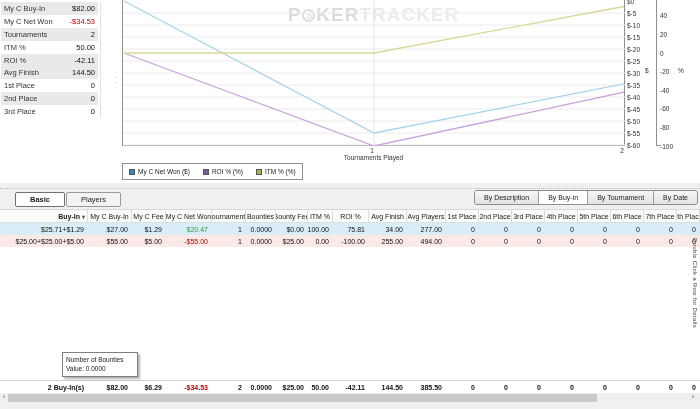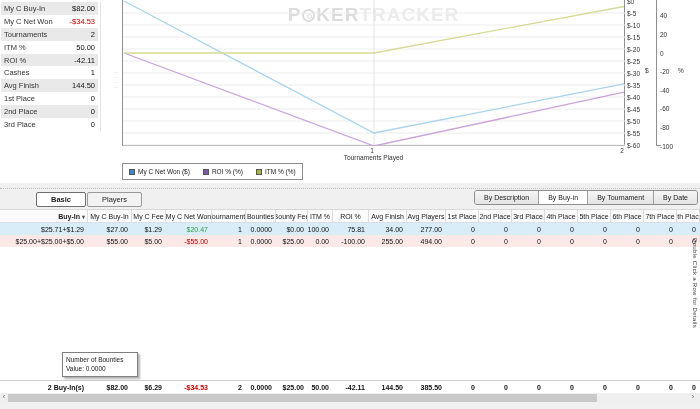--- a/index.html
+++ b/index.html
@@ -34,21 +34,21 @@
   .xlab { position:absolute; left:122px; top:154px; width:503px; text-align:center; font-size:6.5px; color:#333; }
 
   .legend { position:absolute; left:122px; top:163px; height:17px; border:1px solid #8e8e8e; background:#fff; display:flex; align-items:center; padding:0 6px; gap:13px; }
   .litem { display:flex; align-items:center; font-size:6.5px; color:#222; white-space:nowrap; }
   .lsw { width:6px; height:6px; border:1px solid #555; margin-right:3px; }
 
   
   .bottom { position:absolute; left:0; top:183px; width:700px; height:226px; background:#f0f0f0; }
   .hsplit { position:absolute; left:0; top:5px; width:700px; border-top:1px dotted #bdbdbd; }
   .tabs-row { position:absolute; left:0; top:6px; width:700px; height:20px; }
-  .ltabs { position:absolute; left:36px; top:3px; display:flex; }
+  .ltabs { position:absolute; left:15px; top:3px; display:flex; }
   .ltab { height:15px; padding:0 14px; font-size:7.5px; color:#222; background:#f3f3f3; border:1px solid #9a9a9a; border-radius:2px; display:flex; align-items:center; margin-right:1px; }
   .ltab.active { background:#ffffff; border-color:#6f6f6f; font-weight:bold; }
   .rtabs { position:absolute; right:2px; top:1px; display:flex; border:1px solid #8e8e8e; border-radius:3px; overflow:hidden; height:15px; background:#e9e9e9; }
   .rtab { font-size:7px; color:#222; padding:0 9px; display:flex; align-items:center; background:linear-gradient(#f6f6f6,#e3e3e3); border-right:1px solid #9e9e9e; }
   .rtab:last-child { border-right:none; }
   .rtab.active { background:#ffffff; }
 
   .table-area { position:absolute; left:0; top:26px; width:700px; height:171px; background:#fff; border-top:1px solid #d8d8d8; overflow:hidden; }
   .thead { display:flex; height:13px; background:#fbfbfb; border-bottom:1px solid #dedede; }
   .th { font-size:7px; color:#222; display:flex; align-items:center; justify-content:center; border-right:1px solid #dcdcdc; overflow:hidden; white-space:nowrap; flex:none; }
@@ -93,24 +93,20 @@
           <span class="sl">Tournaments</span>
           <span class="sv">2</span>
         </div>
         <div class="srow">
           <span class="sl">ITM %</span>
           <span class="sv">50.00</span>
         </div>
         <div class="srow alt">
           <span class="sl">ROI %</span>
           <span class="sv">-42.11</span>
-        </div>
-        <div class="srow">
-          <span class="sl">Cashes</span>
-          <span class="sv">1</span>
         </div>
         <div class="srow alt">
           <span class="sl">Avg Finish</span>
           <span class="sv">144.50</span>
         </div>
         <div class="srow">
           <span class="sl">1st Place</span>
           <span class="sv">0</span>
         </div>
         <div class="srow alt">

